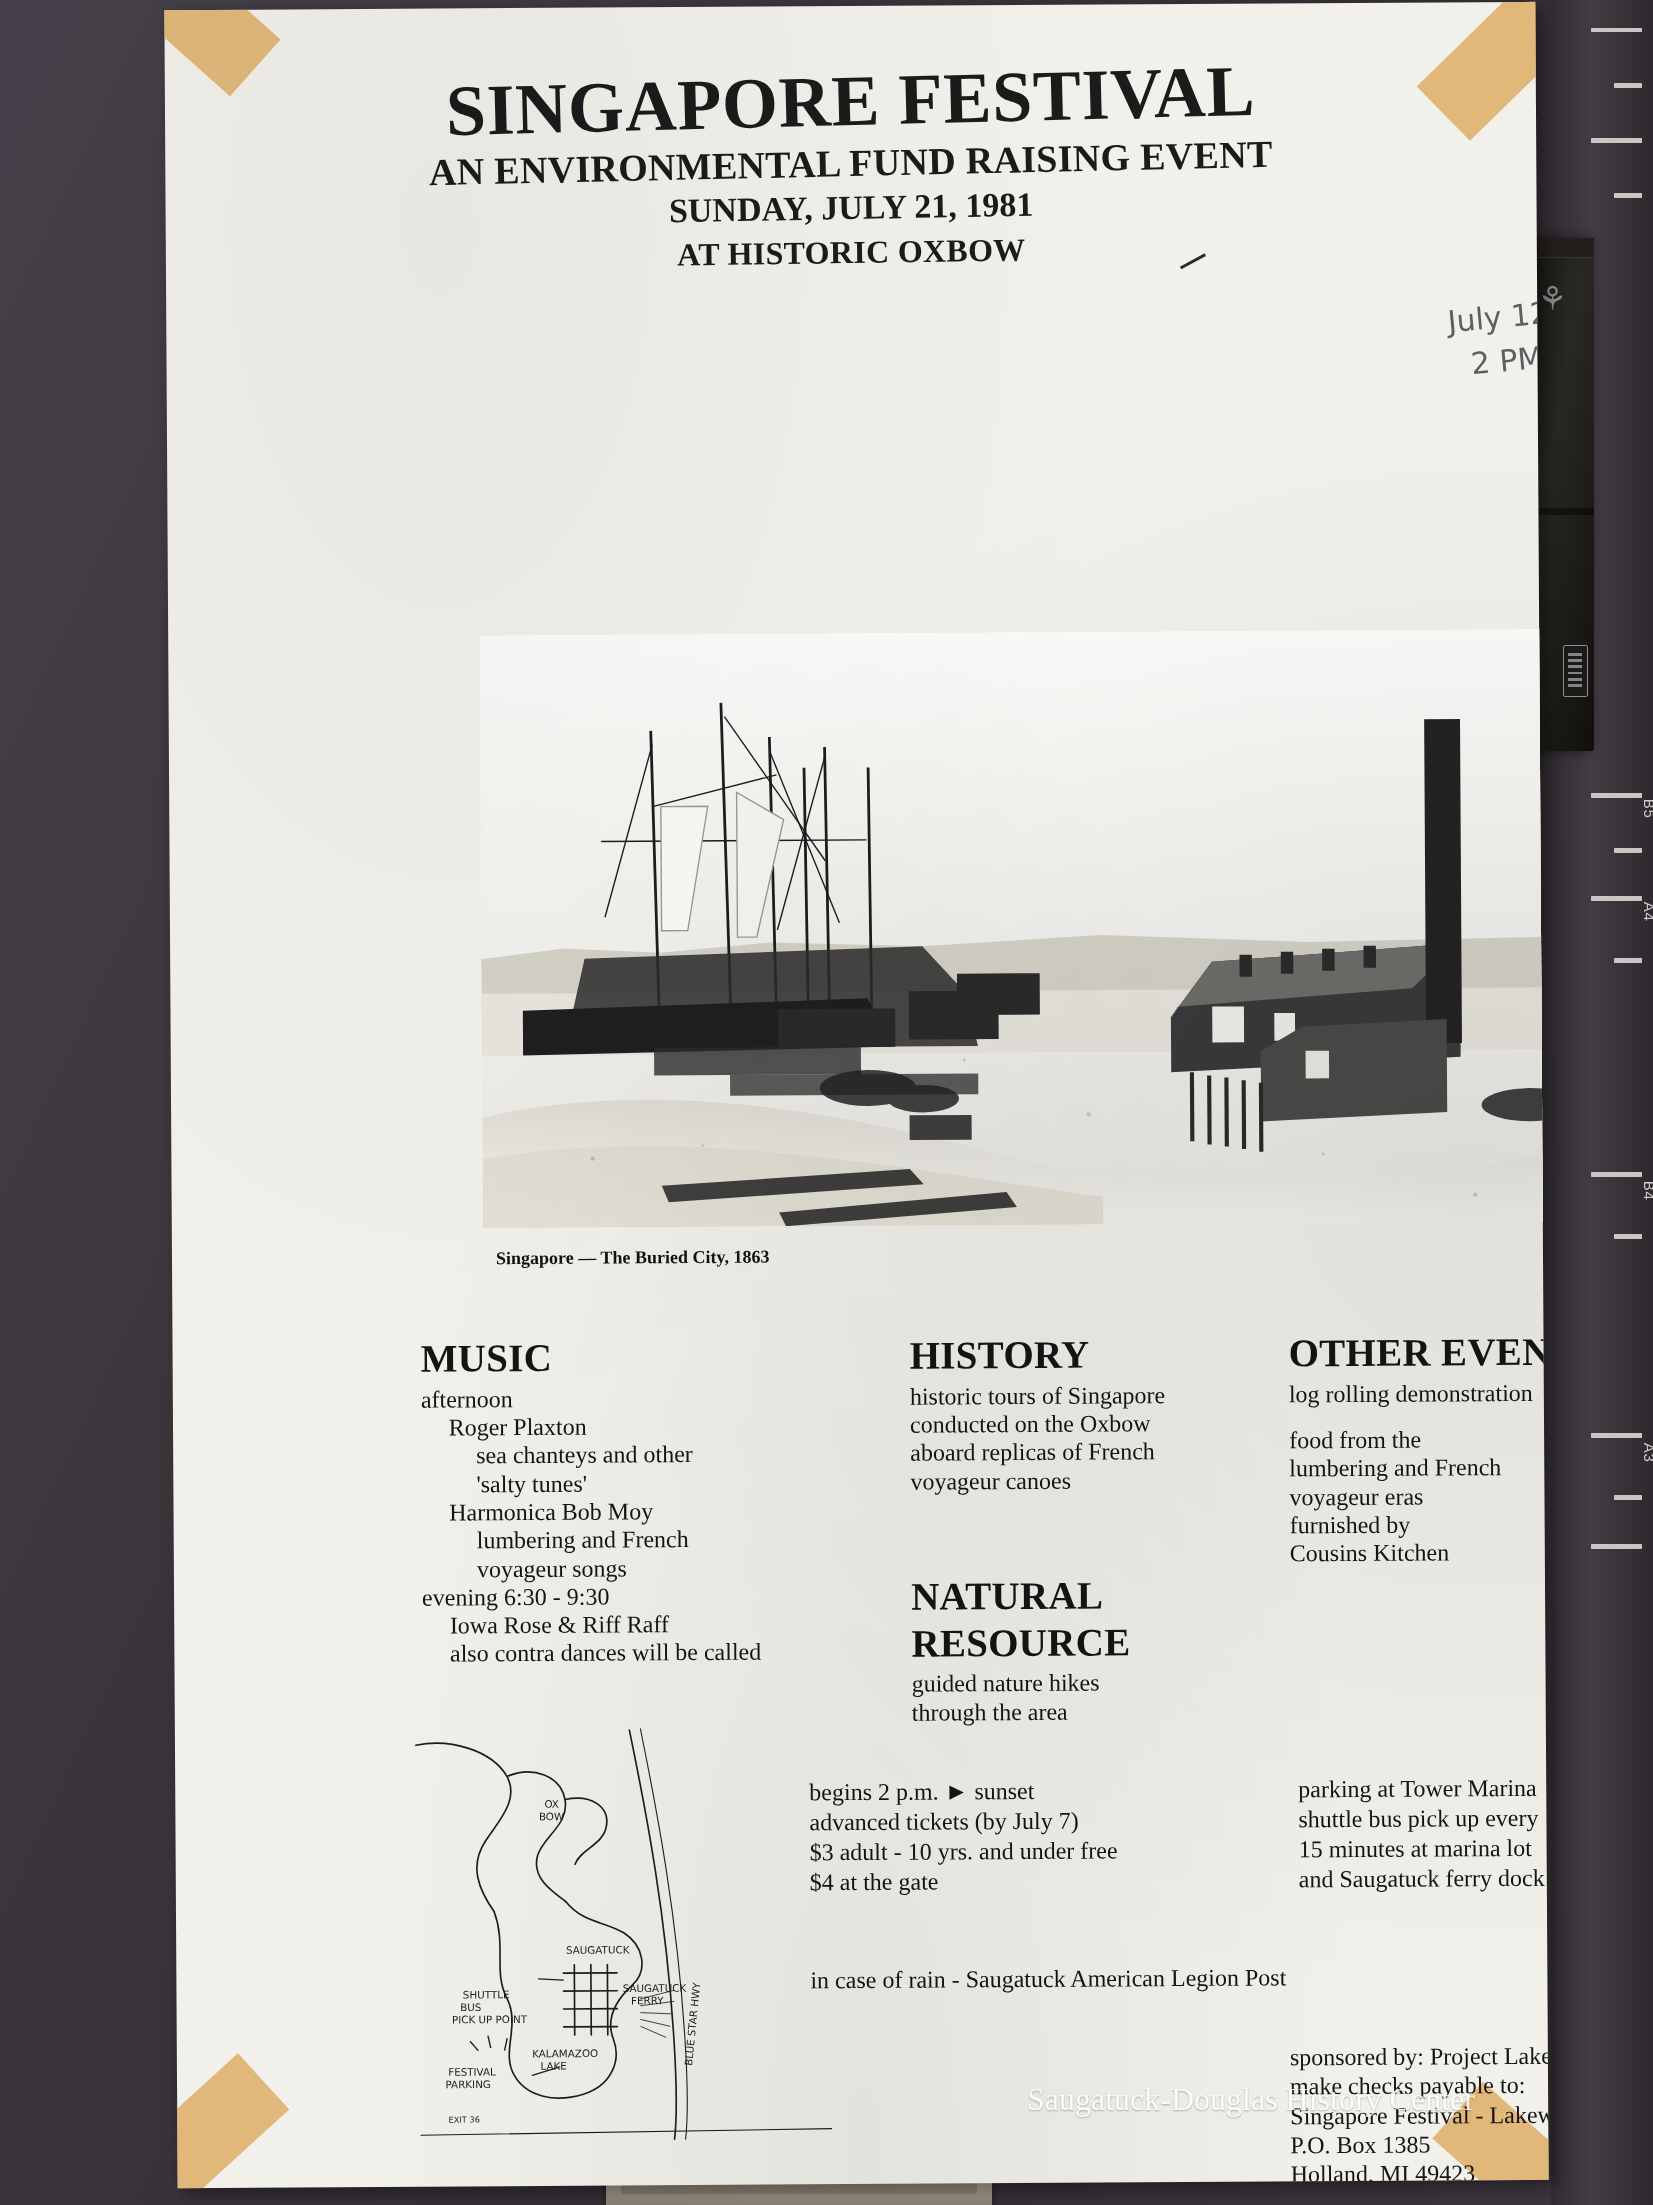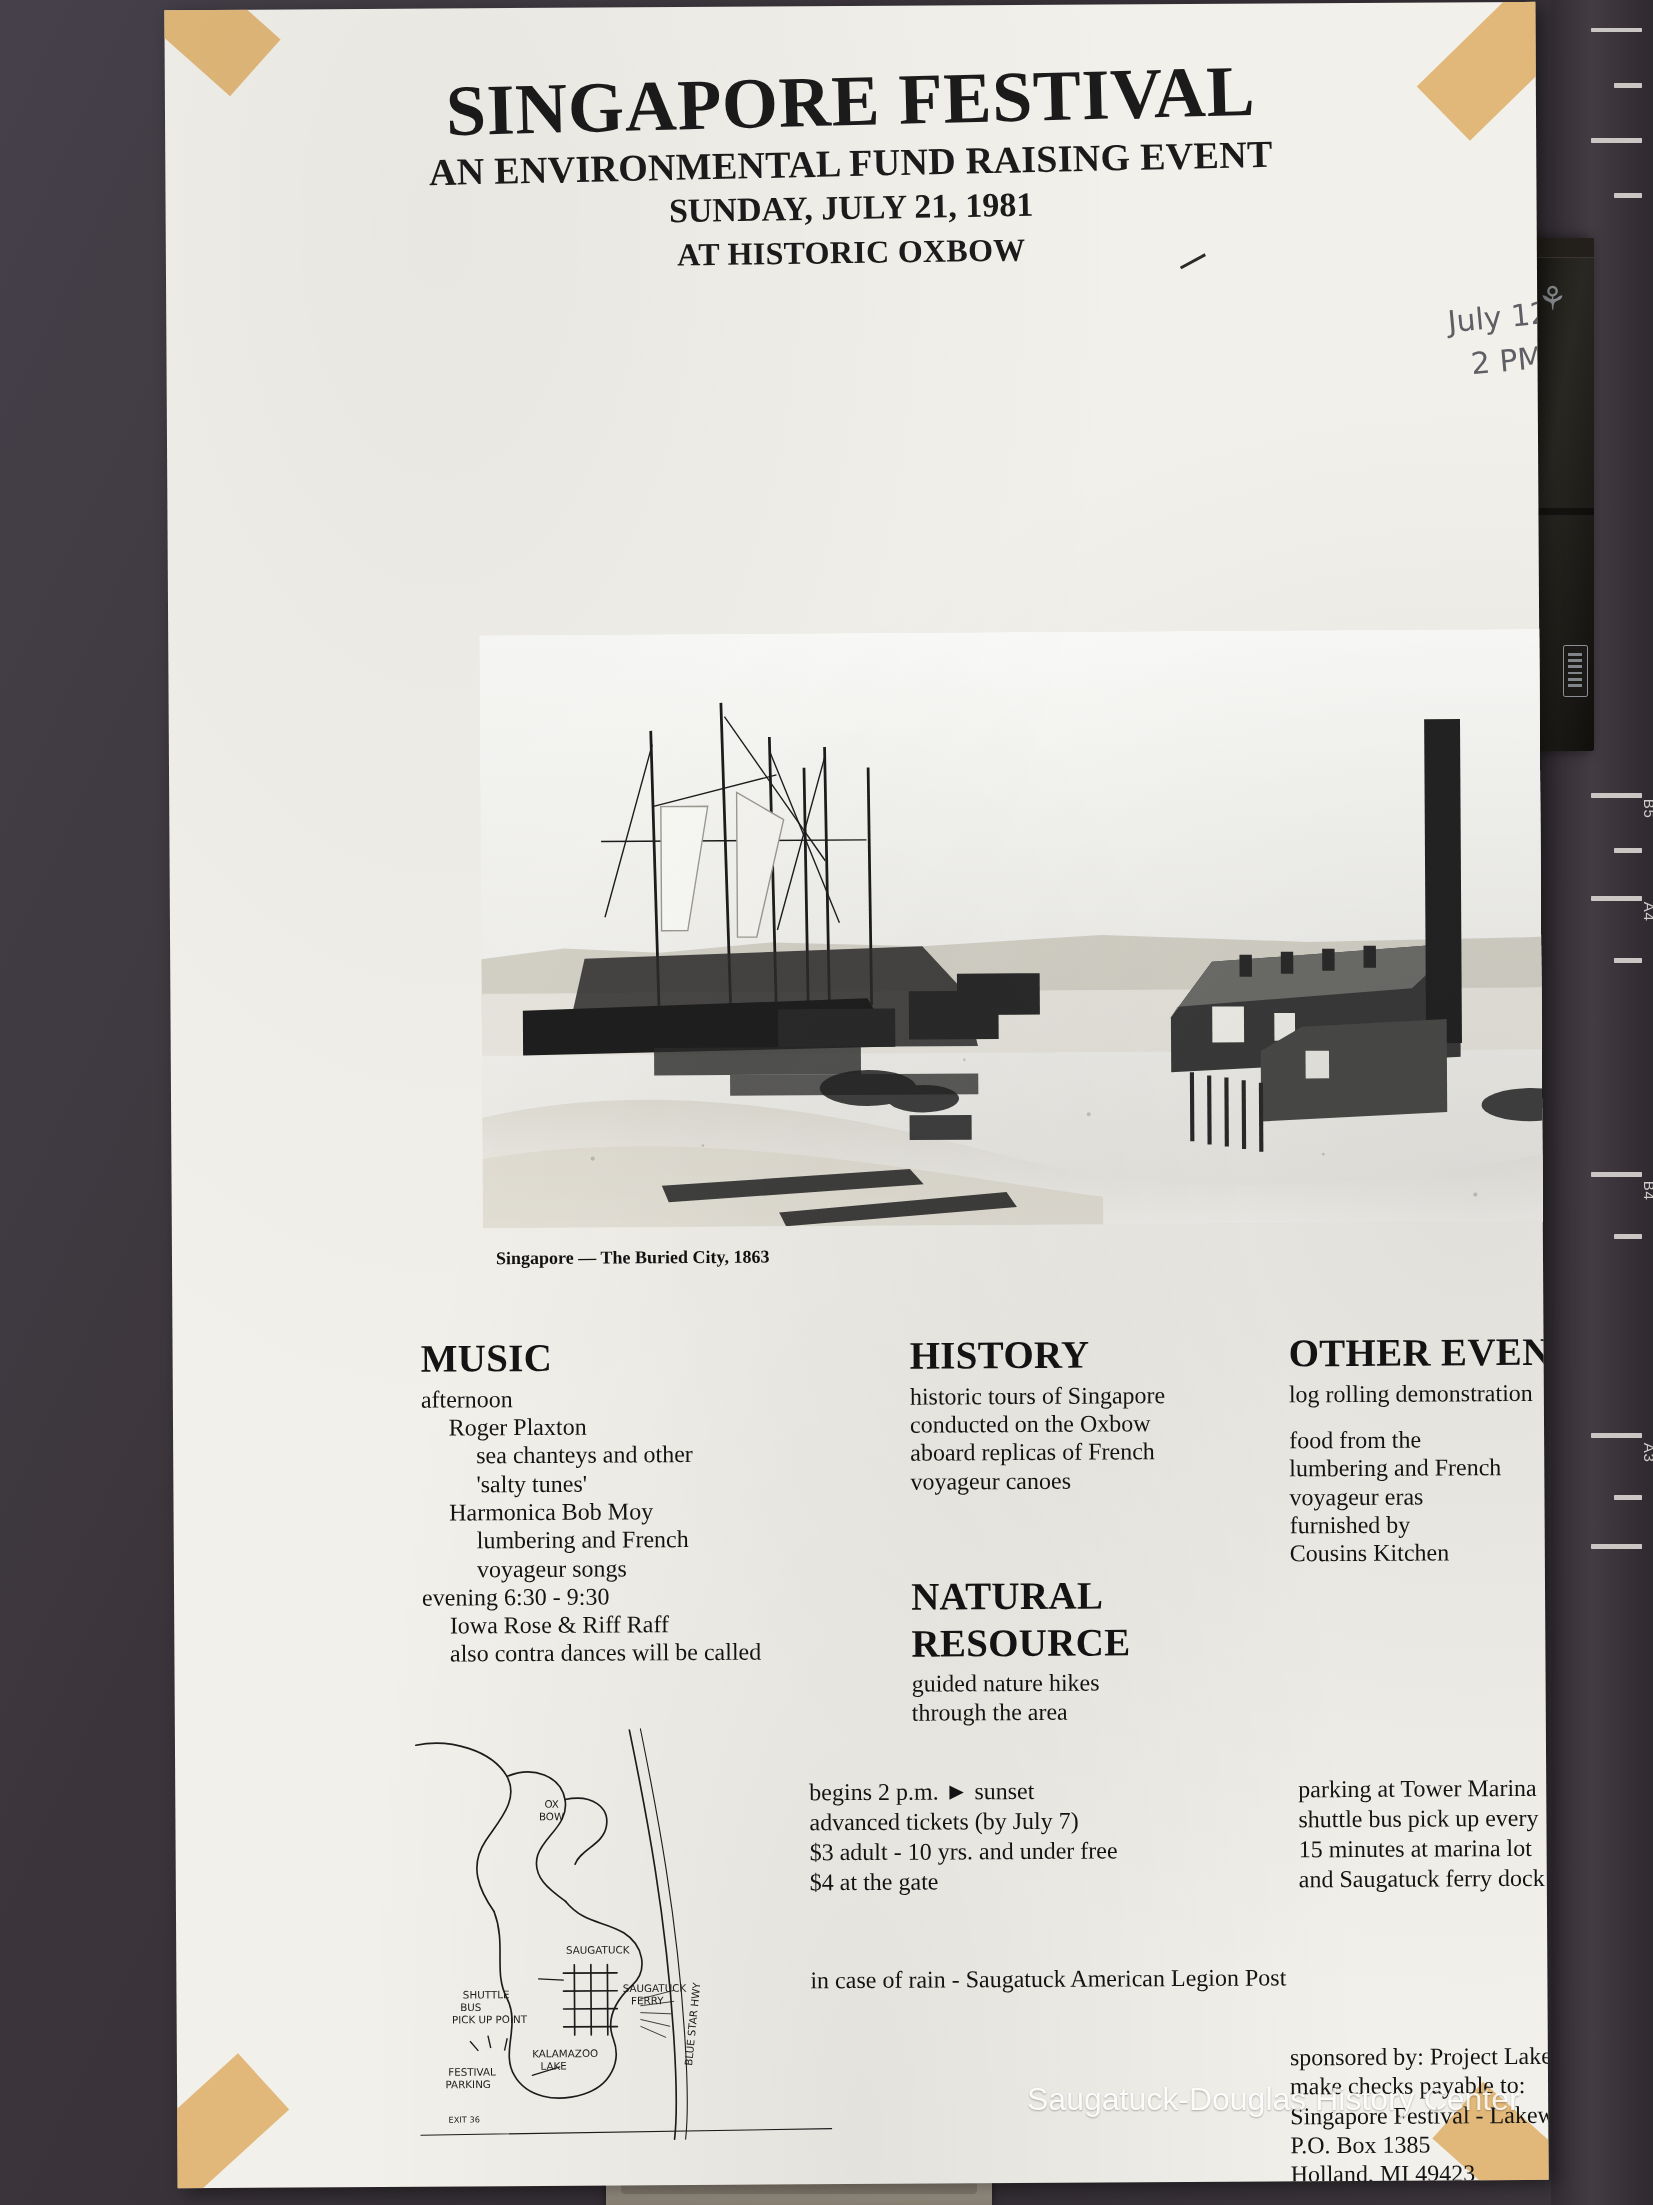--- a/index.html
+++ b/index.html
@@ -184,21 +184,21 @@
   .sponsor{position:absolute;left:1113px;top:2040px;width:413px;color:#141414;font-size:24px;line-height:1.22;}
 
   
   .map{position:absolute;left:227px;top:1709px;width:455px;height:441px;}
   .map svg{display:block;}
 
   
   .watermark{
     position:absolute;left:1027px;top:2081px;
     color:#ffffff;opacity:.82;
-    font-family:Liberation Sans, sans-serif;font-size:32px;
+    font-family:Liberation Serif, serif;font-size:32px;
     white-space:nowrap;
     text-shadow:0 0.7px 2.1px rgba(0,0,0,.35);
     z-index:30;
   }
 </style>
 </head>
 <body>
 
 <div class="bed">
   <div class="bed-noise"></div>

